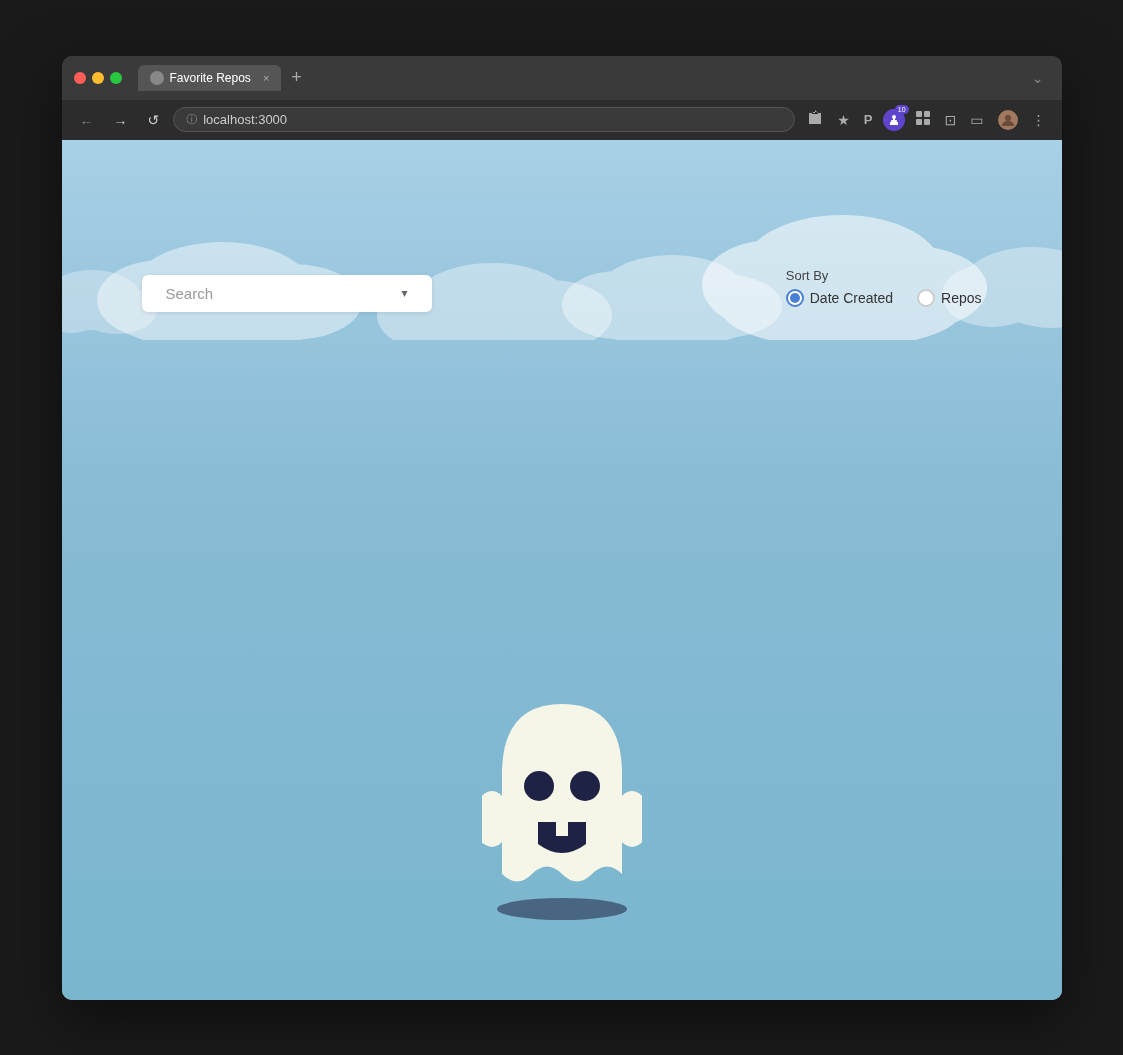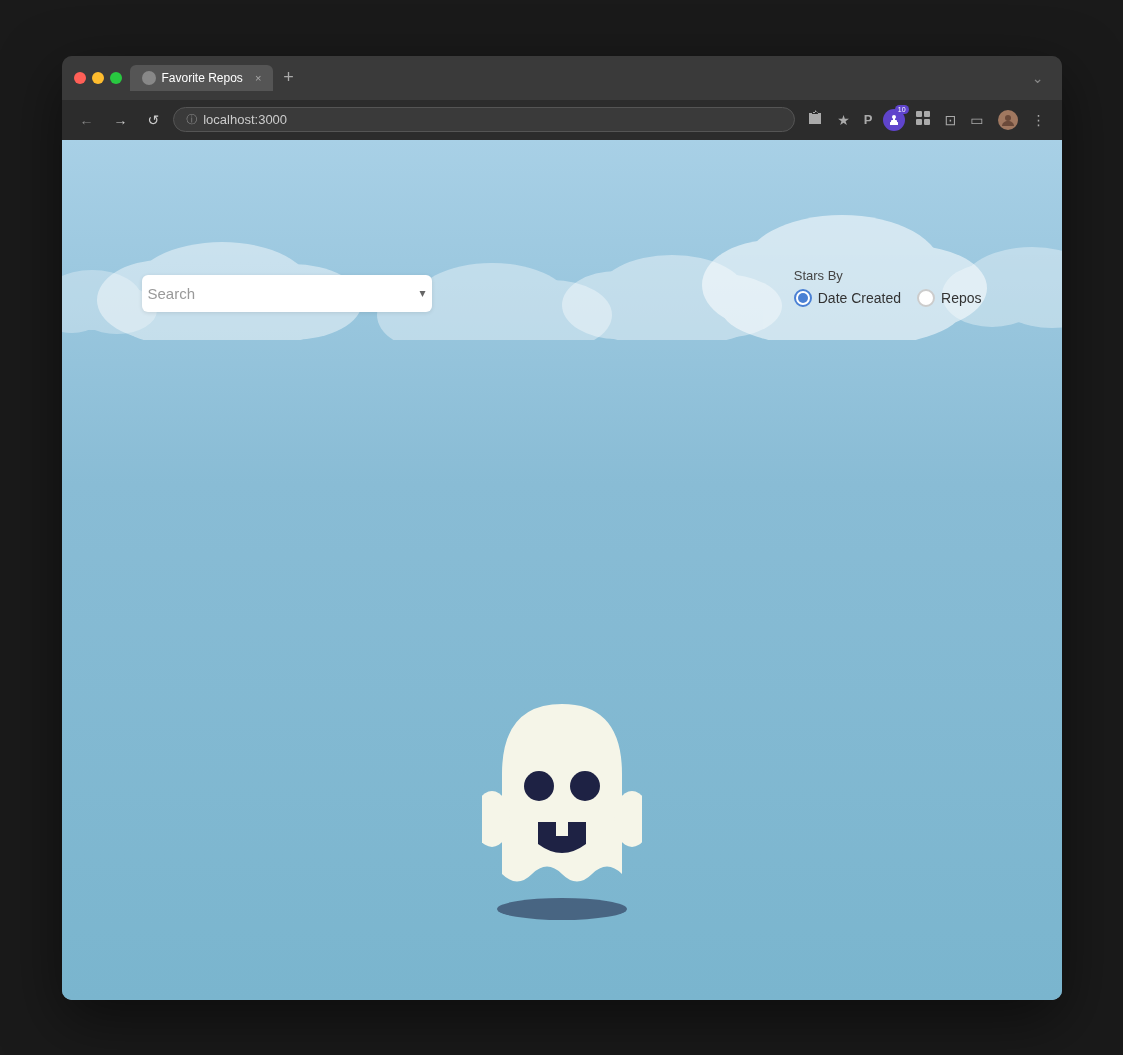--- a/index.html
+++ b/index.html
@@ -41,20 +41,21 @@
       height: 12px;
       border-radius: 50%;
     }
     .tl-red { background: #ff5f57; }
     .tl-yellow { background: #febc2e; }
     .tl-green { background: #28c840; }
 
     .tab-bar {
       display: flex;
       align-items: center;
+      margin-left: 8px;
       flex: 1;
     }
 
     .tab {
       display: flex;
       align-items: center;
       gap: 6px;
       background: #555;
       border-radius: 6px 6px 0 0;
       padding: 6px 12px;
@@ -193,21 +194,21 @@
       position: absolute;
       top: 135px;
       left: 80px;
     }
 
     .search-box {
       display: flex;
       align-items: center;
       background: white;
       border-radius: 6px;
-      padding: 10px 6px;
+      padding: 10px 24px;
       width: 290px;
       box-shadow: 0 1px 4px rgba(0,0,0,0.1);
       gap: 8px;
       cursor: text;
     }
 
     .search-text {
       flex: 1;
       font-size: 15px;
       color: #999;
@@ -232,21 +233,21 @@
 
     .sort-label {
       font-size: 13px;
       color: #444;
       font-weight: 500;
     }
 
     .sort-options {
       display: flex;
       align-items: center;
-      gap: 16px;
+      gap: 24px;
       justify-content: center;
     }
 
     .sort-option {
       display: flex;
       align-items: center;
       gap: 6px;
       cursor: pointer;
       font-size: 14px;
       color: #333;
@@ -439,21 +440,21 @@
     </svg>
 
     <div class="search-container">
       <div class="search-box">
         <span class="search-text">Search</span>
         <span class="search-dropdown-icon">▾</span>
       </div>
     </div>
 
     <div class="sort-container">
-      <span class="sort-label">Stars By</span>
+      <span class="sort-label">Sort By</span>
       <div class="sort-options">
 
         <div class="sort-option">
           <div class="radio-outer selected">
             <div class="radio-inner"></div>
           </div>
           <span>Date Created</span>
         </div>
 
         <div class="sort-option">

